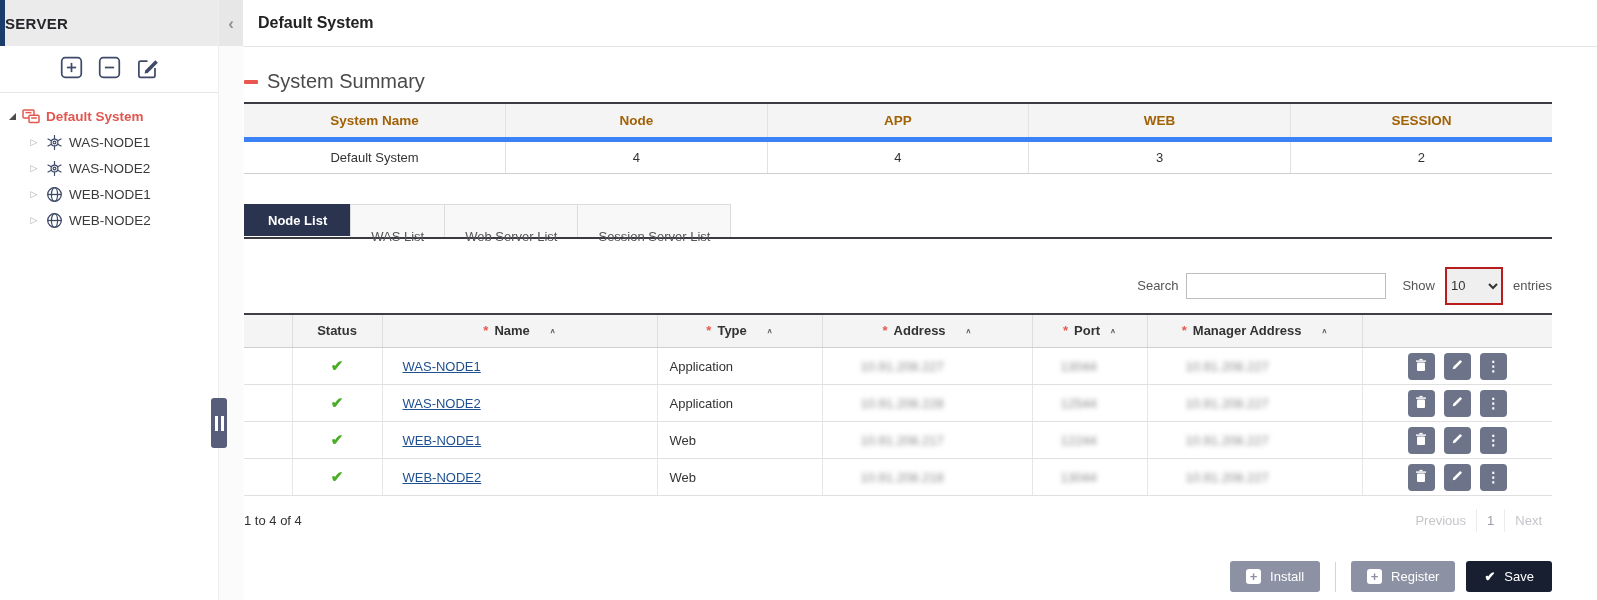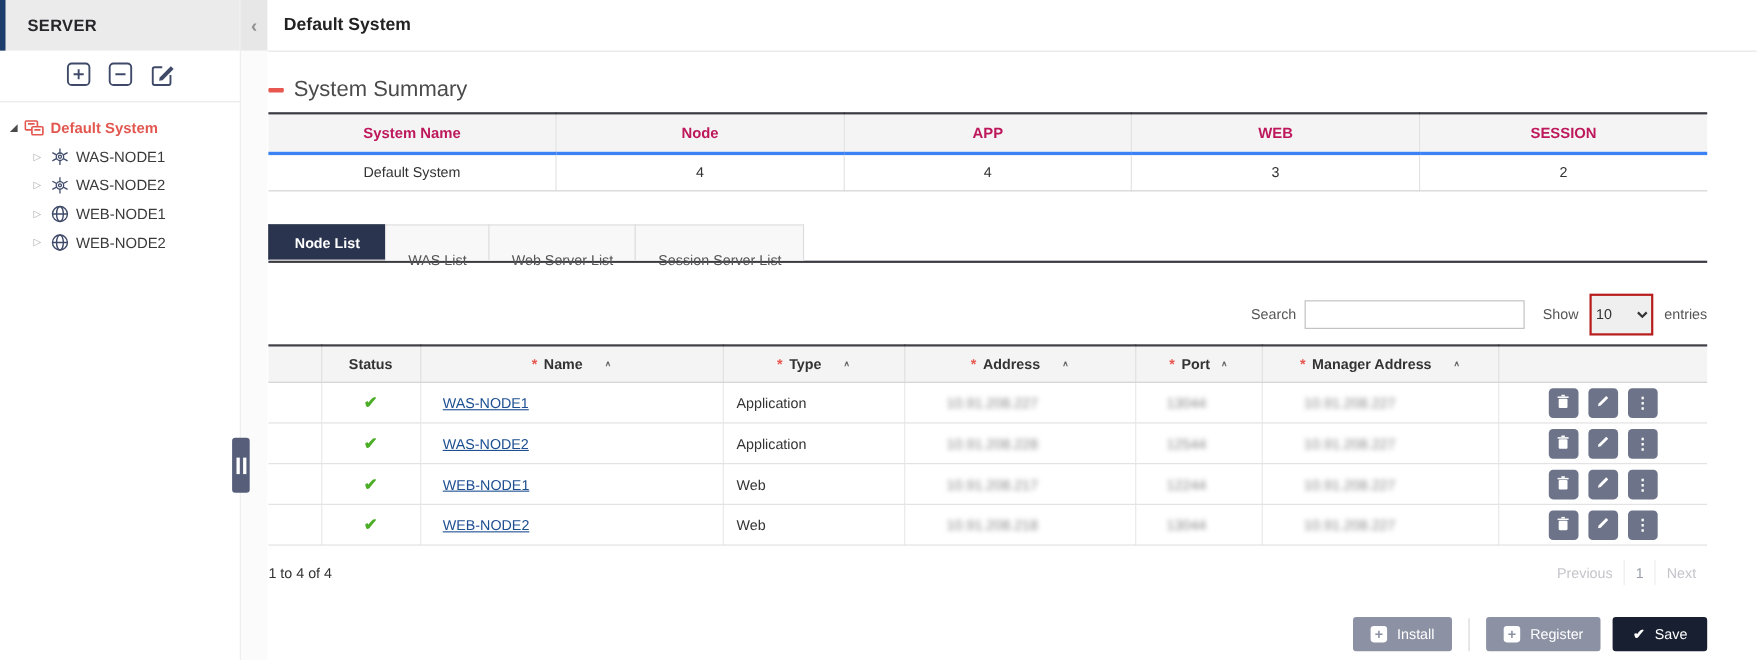--- a/index.html
+++ b/index.html
@@ -2,21 +2,21 @@
 <html><head>
 <meta charset="utf-8">
 <style>
   * { margin:0; padding:0; box-sizing:border-box; }
   html,body { width:1597px; height:600px; overflow:hidden; background:#fff;
               font-family:"Liberation Sans", sans-serif; color:#333; }
 
   
   .sidebar { position:absolute; left:0; top:0; width:218px; height:600px; background:#fff; }
   .sidebar-header { height:46px; background:#ebebeb; border-left:5px solid #1c3d6b;
-                    display:flex; align-items:center; padding-left:20px; }
+                    display:flex; align-items:center; }
   .sidebar-header span { font-size:15px; font-weight:bold; color:#26262b; letter-spacing:.3px; }
   .sidebar-toolbar { height:47px; display:flex; align-items:center; justify-content:center;
                      gap:14px; border-bottom:1px solid #e6e6e6; }
   .tool-btn { width:24px; height:24px; display:flex; align-items:center; justify-content:center;
               cursor:pointer; background:none; border:none; }
   .tree { padding-top:10px; }
   .tree-row { height:26px; display:flex; align-items:center; font-size:13.5px; cursor:pointer; }
   .tree-row .expander { width:12px; text-align:center; font-size:9px; color:#a9a9a9; }
   .tri-open { width:0; height:0; border-left:7px solid transparent; border-bottom:7px solid #4a4a4a;
               display:inline-block; margin-left:3px; }
@@ -40,22 +40,22 @@
   .main-header { height:47px; border-bottom:1px solid #e4e4e4; display:flex; align-items:center; }
   .main-header h1 { font-size:16px; font-weight:bold; color:#222; padding-left:15px; }
   .content { padding:0 45px 0 1px; }
 
   .section-title { margin-top:23px; margin-bottom:9px; display:flex; align-items:center; gap:9px; }
   .dash { width:14px; height:4px; background:#e8574f; border-radius:1px; }
   .section-title span { font-size:20px; color:#4a4a4a; }
 
   table { border-collapse:collapse; width:100%; table-layout:fixed; }
   .summary-table { border-top:2px solid #3a3a42; }
-  .summary-table th { background:#f4f4f4; height:36px; font-size:13.5px; font-weight:bold; color:#be185d;
-                      border-bottom:3px solid #3b82f6; border-right:1px solid #e2e2e2; }
+  .summary-table th { background:#f4f4f4; height:36px; font-size:13.5px; font-weight:bold; color:#a16207;
+                      border-bottom:5px solid #3b82f6; border-right:1px solid #e2e2e2; }
   .summary-table th:last-child, .summary-table td:last-child { border-right:none; }
   .summary-table td { height:34px; text-align:center; font-size:13px; color:#333;
                       border-bottom:1px solid #cfcfcf; border-right:1px solid #e2e2e2; }
 
   .tabs { margin-top:30px; display:flex; border-bottom:2px solid #3a3a42; }
   .tab { height:32px; line-height:31px; padding:16px 20px; font-size:13px; color:#555;
          background:#f8f8f8; border:1px solid #dcdcdc; border-bottom:none; margin-right:-1px; cursor:pointer; }
   .tab.active { background:#2a344e; color:#fff; font-weight:bold; border-color:#2a344e; padding:0 23px; }
 
   .table-controls { margin-top:28px; display:flex; align-items:center; justify-content:flex-end;

